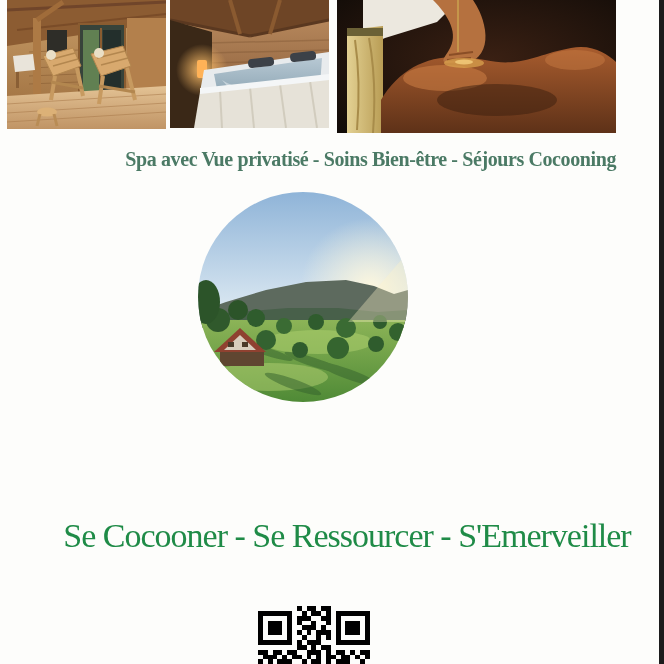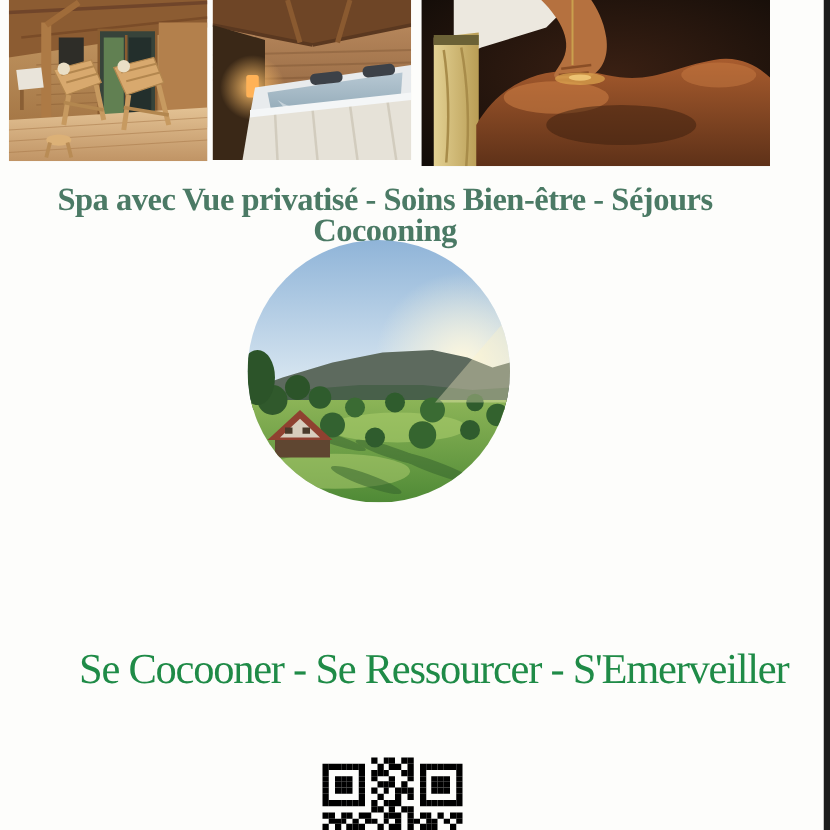--- a/index.html
+++ b/index.html
@@ -7,22 +7,22 @@
   body { font-family:"Liberation Serif", serif; }
   .page { position:relative; width:664px; height:664px; overflow:hidden; background:#fdfdfb; }
   .edge-strip { position:absolute; right:0; top:0; width:5px; height:664px; background:#1c1c1c; }
 
   .photo { position:absolute; top:0; overflow:hidden; }
   .photo-terrace { left:7px;  width:159px; height:129px; }
   .photo-jacuzzi { left:170px; width:159px; height:128px; }
   .photo-massage { left:337px; width:279px; height:133px; }
   .photo svg { display:block; }
 
-  .tagline { position:absolute; left:0; top:147px; width:616px; text-align:center;
-             font-size:26px; font-weight:bold; letter-spacing:-0.4px; line-height:25px;font-family:Liberation Serif, serif; }
+  .tagline { position:absolute; left:0; top:147px; width:616px; text-align:right;
+             font-size:20px; font-weight:bold; letter-spacing:-0.4px; line-height:25px;font-family:Liberation Serif, serif; }
 
   .hero-circle { position:absolute; left:198px; top:192px; width:210px; height:210px;
                  border-radius:50%; overflow:hidden; }
   .hero-circle svg { display:block; }
 
   .location { position:absolute; left:0; top:441px; width:630px; text-align:center;
               font-size:38px; font-weight:normal; letter-spacing:-1px; line-height:44px; }
 
   .slogan { position:absolute; left:18px; top:516px; width:658px; text-align:center;
             font-size:34px; font-weight:normal; letter-spacing:-1px; line-height:40px; }

